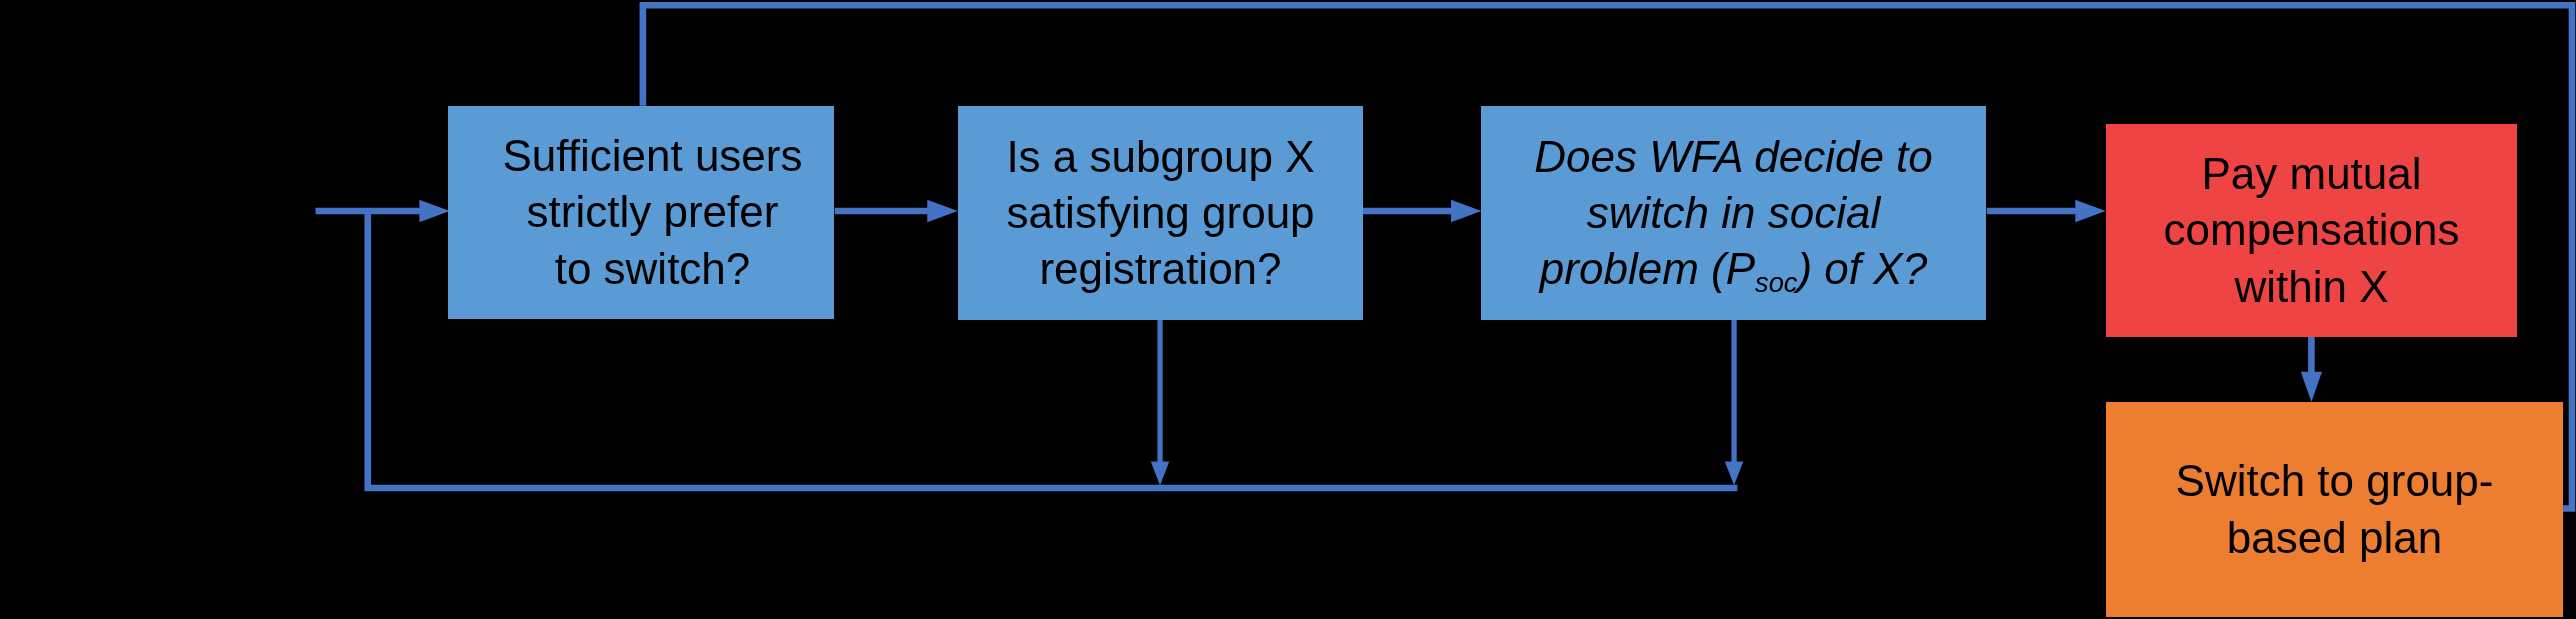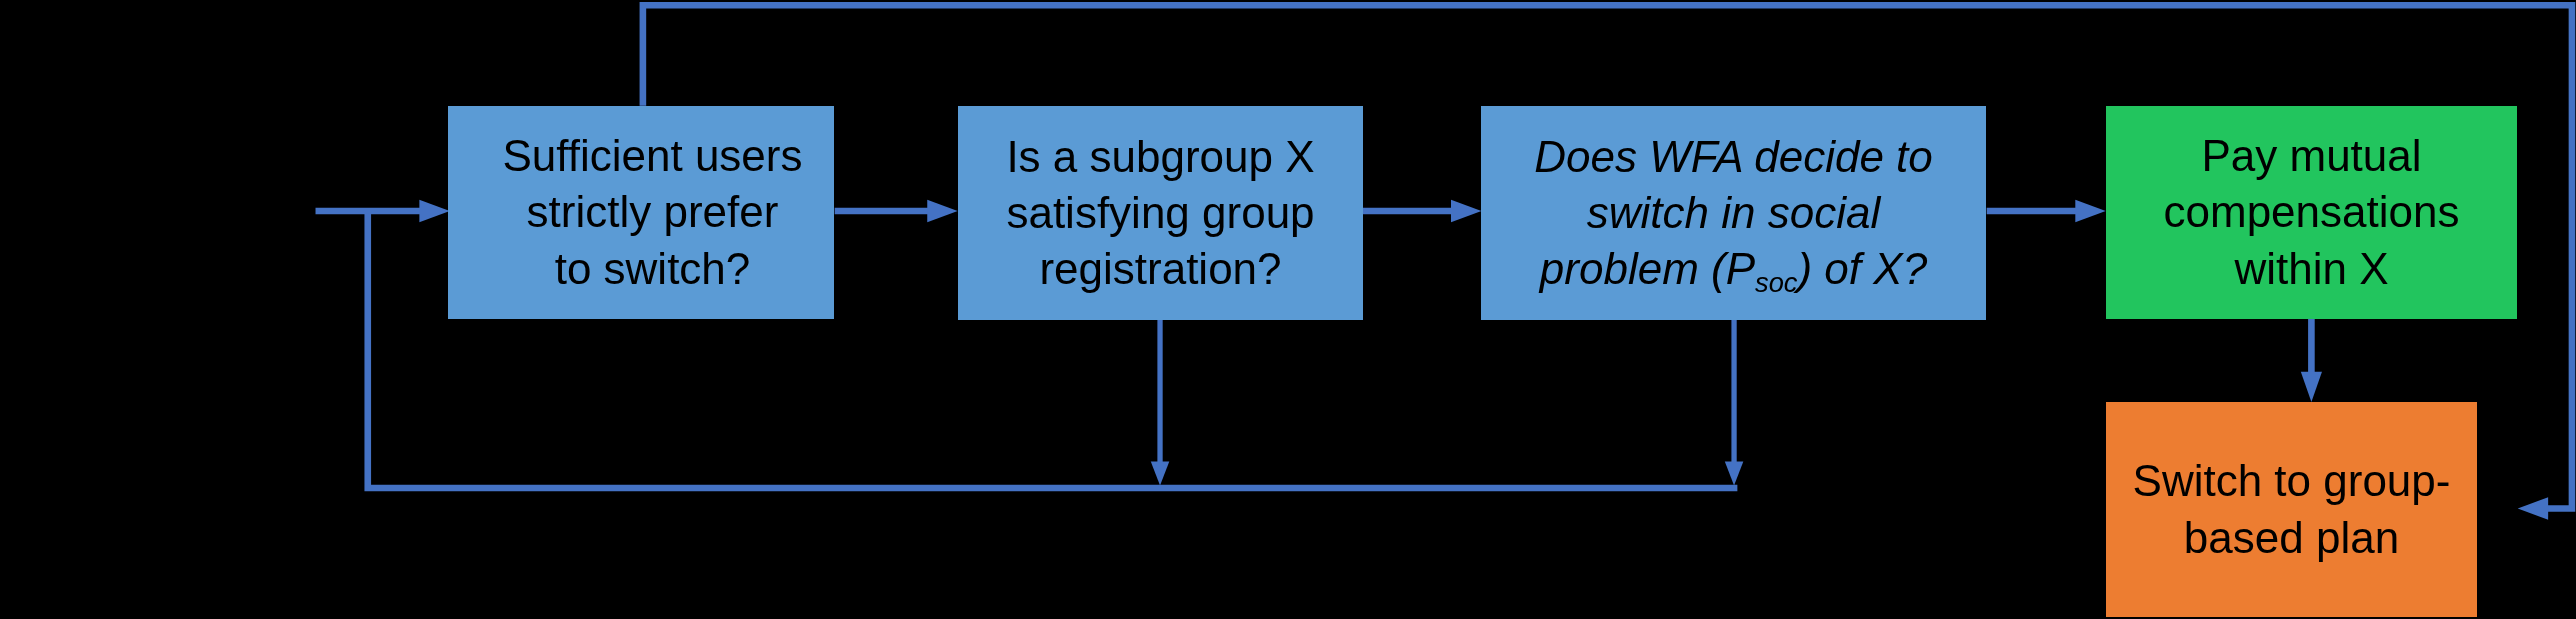--- a/index.html
+++ b/index.html
@@ -36,21 +36,21 @@
     font-size: 0.62em;
     vertical-align: -0.3em;
     line-height: 0;
   }
   
   #box-user   { left: 6.6px;   top: 105px; width: 309px; height: 214px; }
   #box-q1     { left: 448px;  top: 106px; width: 386px; height: 213px; padding-left: 23px; }
   #box-q2     { left: 958px; top: 106px; width: 405px; height: 214px; }
   #box-q3     { left: 1481px; top: 106px; width: 505px; height: 214px; font-style: italic; }
   #box-pay    { left: 2106px; top: 106px; width: 411px; height: 213px; }
-  #box-switch { left: 2106px; top: 402px; width: 371px; height: 215px; }
+  #box-switch { left: 2106px; top: 402px; width: 457px; height: 215px; }
 </style>
 </head>
 <body>
 
 <div id="stage" style="background-color: rgb(0, 0, 0); color: rgb(0, 0, 0);">
 
   <svg id="connector-layer" viewBox="0 0 3895 936" style="color: rgb(68, 114, 196);">
 
     <g>
       <line class="line" x1="477" y1="319" x2="637" y2="319"></line>
@@ -109,21 +109,21 @@
 satisfying group
 registration?</div>
   </div>
 
   <div class="box" id="box-q3" style="background-color: rgb(91, 155, 213);">
     <div class="label"><span>Does WFA decide to
 switch in social
 problem (P</span><sub class="subscript">soc</sub><span>) of X?</span></div>
   </div>
 
-  <div class="box" id="box-pay" style="background-color: #22c55e;">
+  <div class="box" id="box-pay" style="background-color: #ef4444; margin-top: 18px;">
     <div class="label">Pay mutual
 compensations
 within X</div>
   </div>
 
   <div class="box" id="box-switch" style="background-color: rgb(237, 125, 49);">
     <div class="label">Switch to group-
 based plan</div>
   </div>
 

